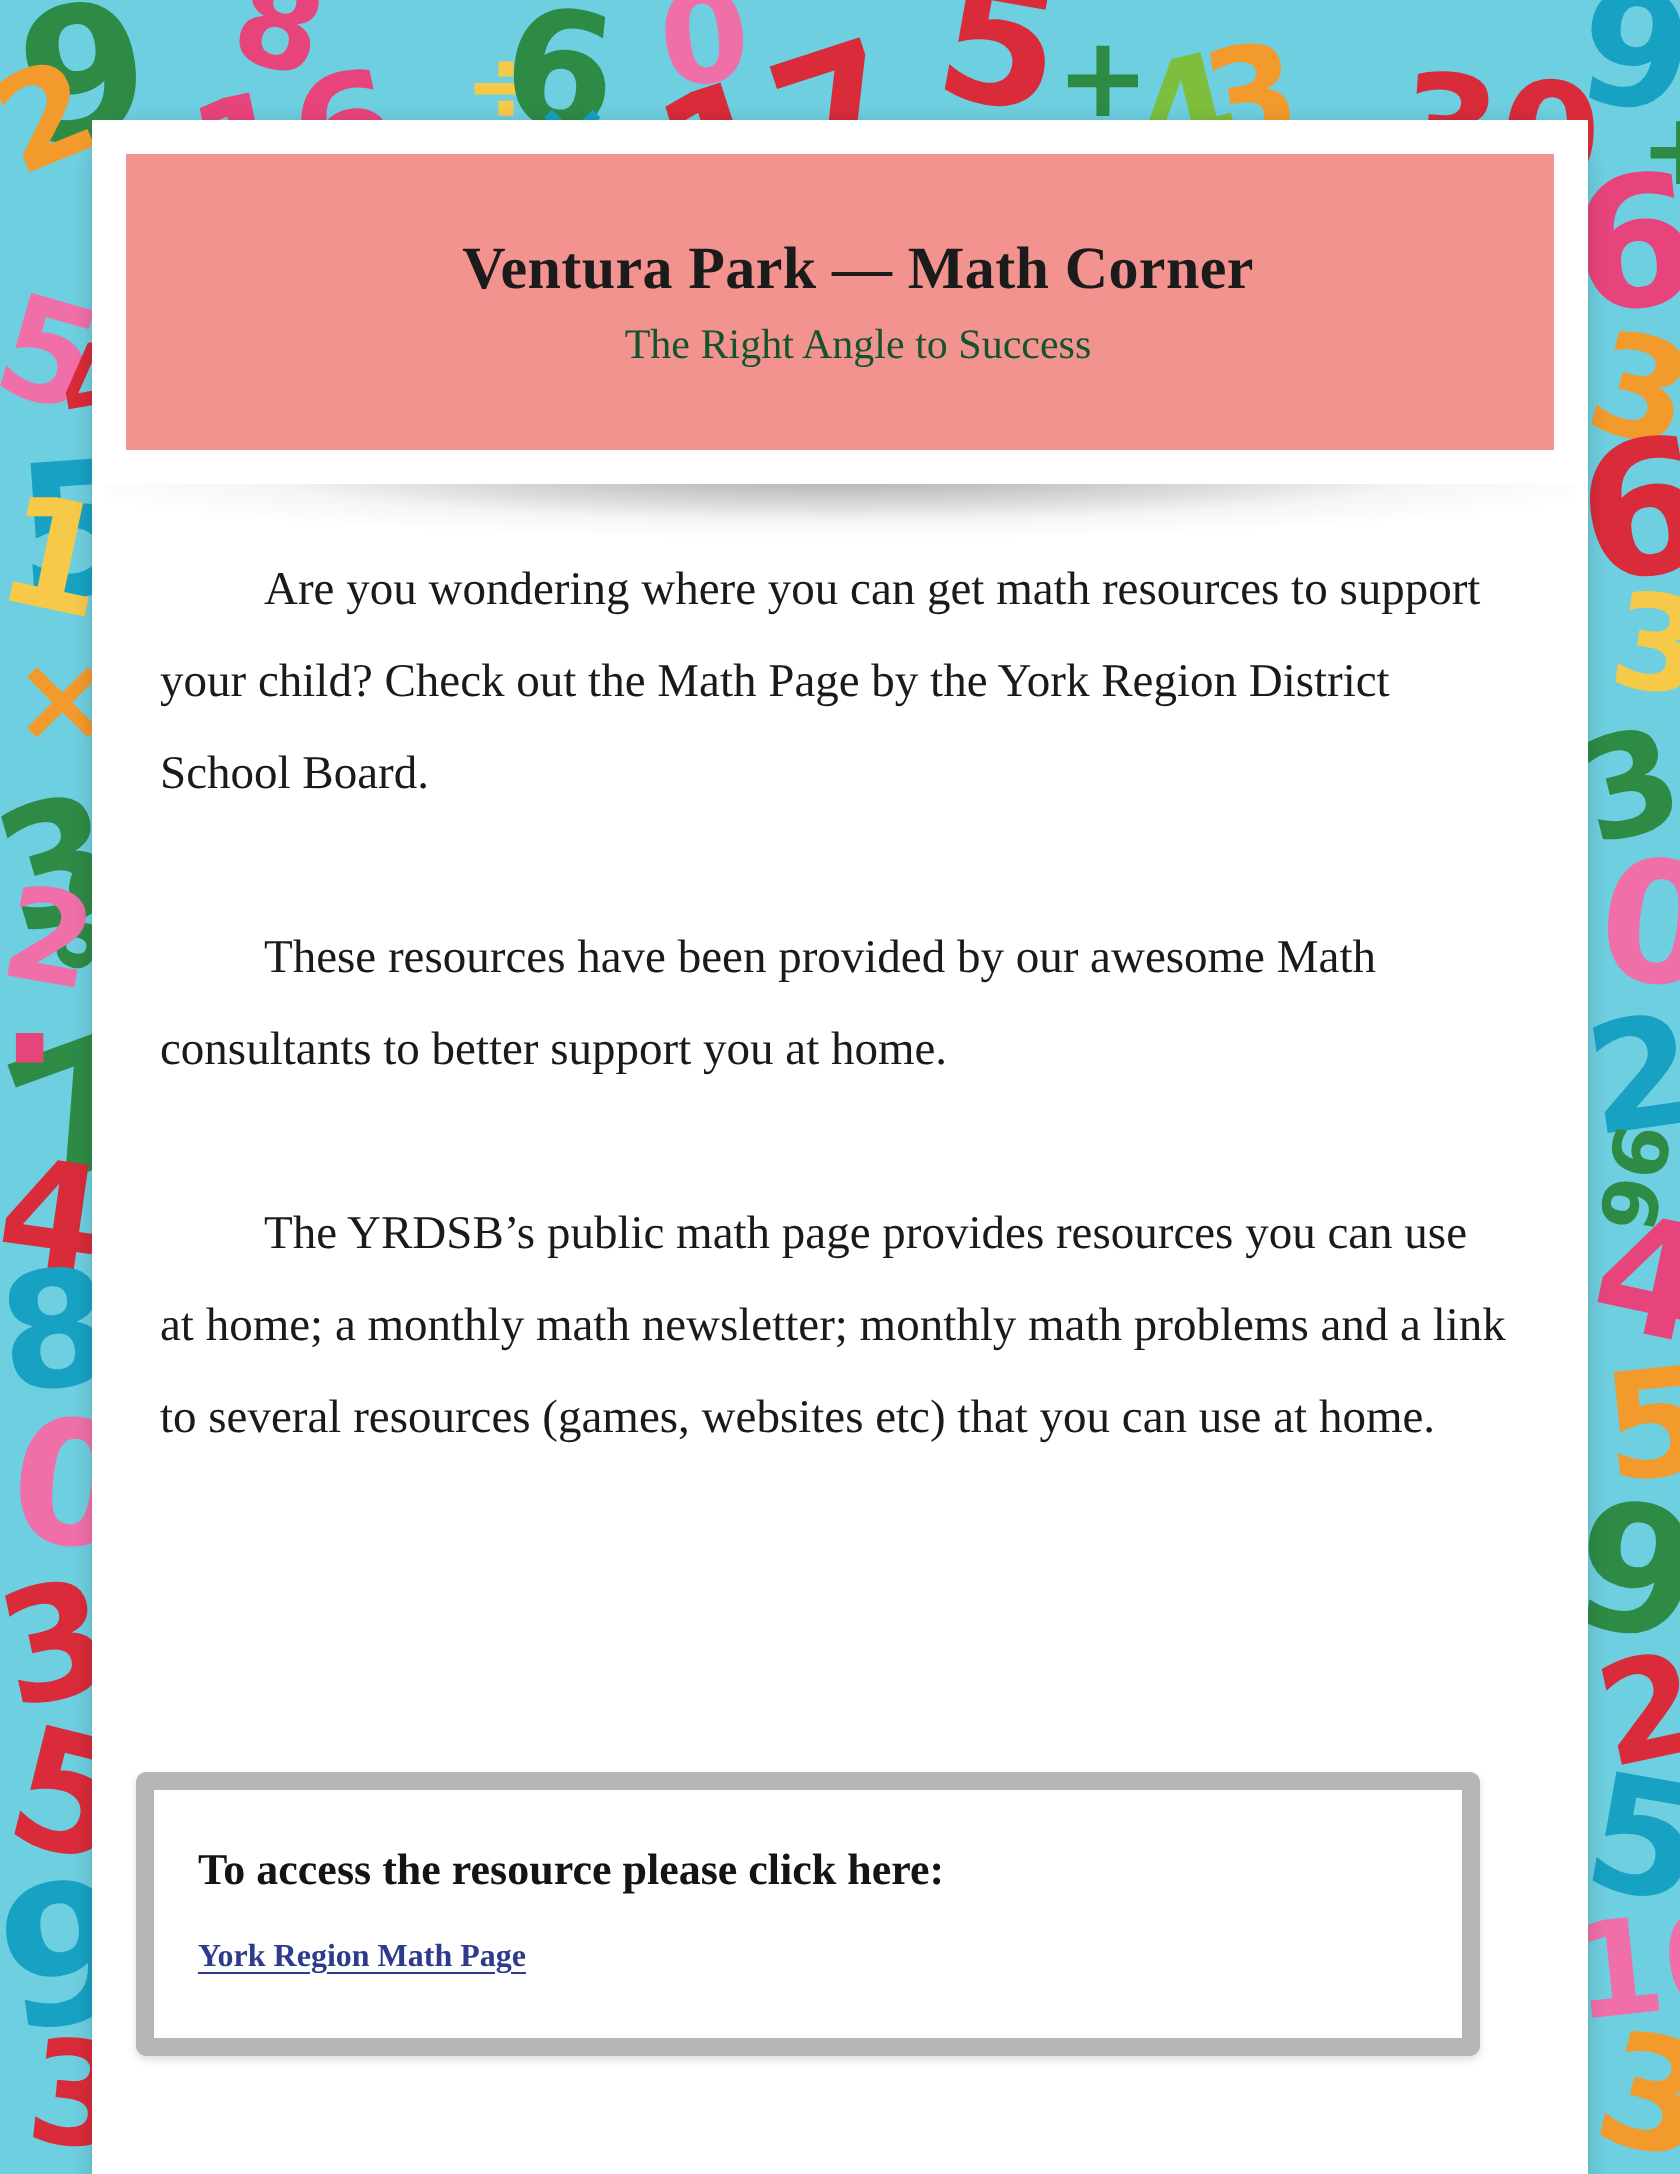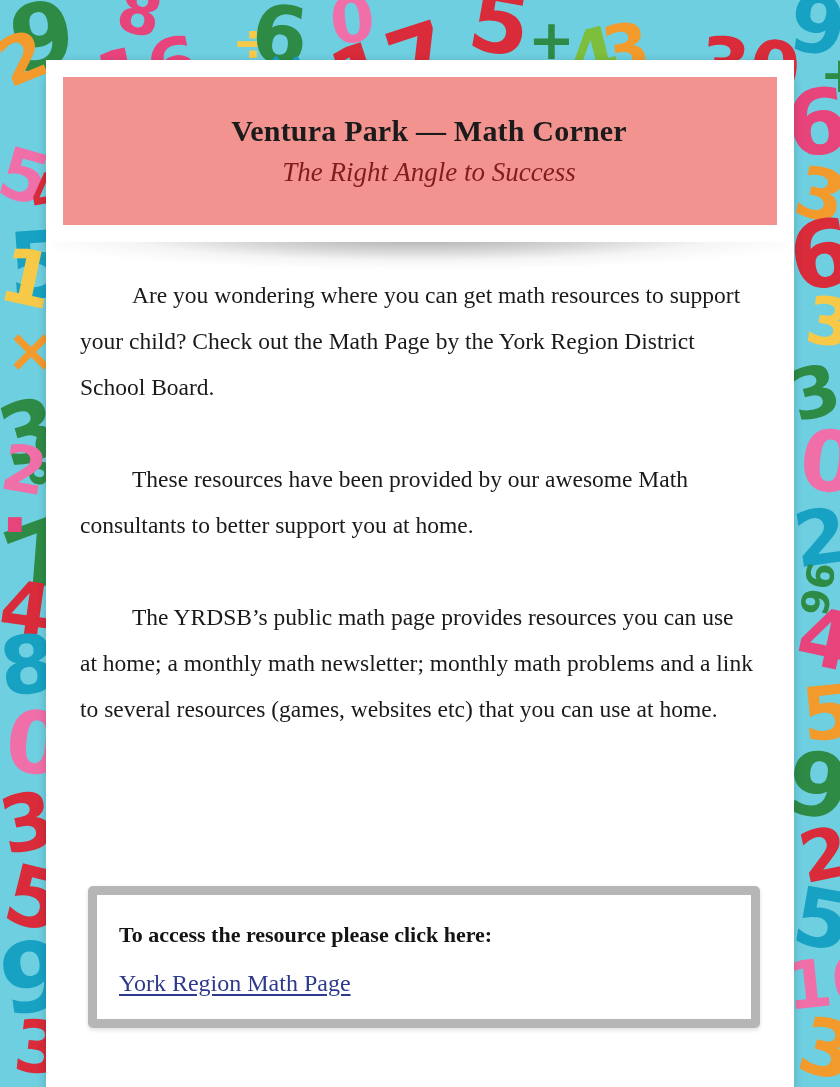--- a/index.html
+++ b/index.html
@@ -86,23 +86,22 @@
   }
   #header-title {
     font-size: 30px;
     font-weight: 700;
     color: #1b1b1b;
     letter-spacing: 0.2px;
     line-height: 1.25;
     text-align: center;
   }
   #header-subtitle {
-    font-size: 27px;
-    font-style: italic;
-    color: #7f1d1d;
+    font-size: 21px;
+    color: #14532d;
     line-height: 1.3;
     margin-top: 6px;
   }
 
   
   #angle-box {
     width: 114px;
     height: 116px;
     background: #ffffff;
     margin-right: 16px;
@@ -123,42 +122,42 @@
     line-height: 46px;
     color: #1a1a1a;
     text-indent: 52px;
     margin-bottom: 46px;
     text-align: left;
   }
 
   
   #cta-box {
     position: absolute;
-    left: 88px;
+    left: 68px;
     top: 886px;
     width: 672px;
     height: 142px;
     z-index: 6;
     background: #ffffff;
     border: 9px solid #B6B6B6;
     border-radius: 5px;
     box-shadow: 0 2px 4px rgba(0,0,0,0.13);
     padding: 26px 0 0 22px;
   }
   #cta-heading {
     font-size: 22px;
     font-weight: 700;
     color: #141414;
     line-height: 1.3;
   }
   #cta-link {
     display: inline-block;
     margin-top: 20px;
-    font-size: 24px;
-    font-weight: 400;
+    font-size: 16px;
+    font-weight: 700;
     color: #2E3A8C;
     text-decoration: underline;
     text-underline-offset: 3px;
     cursor: pointer;
   }
 </style>
 </head>
 <body>
 
 <div id="bg-pattern" style="background: rgb(110, 207, 224);">

